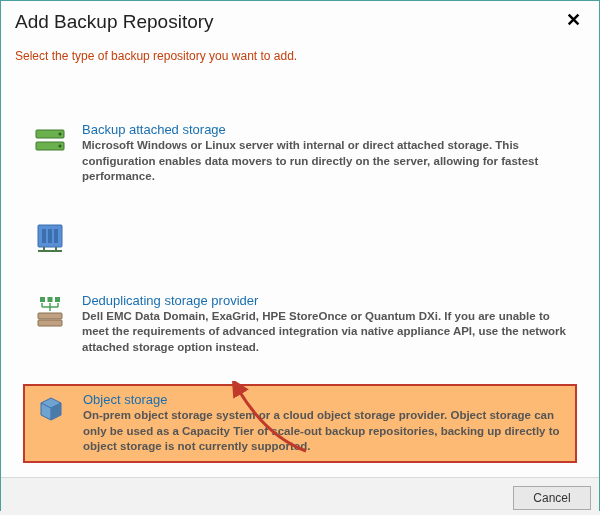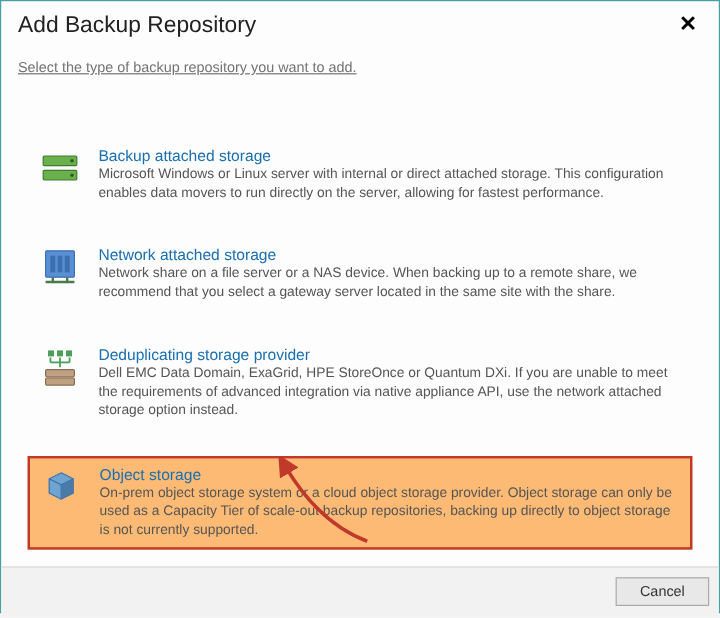--- a/index.html
+++ b/index.html
@@ -36,23 +36,22 @@
   .close-btn {
     font-size: 18px;
     font-weight: bold;
     color: #000;
     cursor: pointer;
     line-height: 1;
     padding: 0 4px;
   }
   .subtitle {
     padding: 2px 14px 14px 14px;
-    color: #737373;
+    color: #c2410c;
     font-size: 12px;
-    text-decoration: underline;
   }
   .options {
     flex: 1;
     padding: 24px 22px 0 22px;
     display: flex;
     flex-direction: column;
     gap: 22px;
   }
   .option {
     display: flex;
@@ -76,20 +75,21 @@
   .option-body { flex: 1; }
   .option-title {
     color: #1a6fb0;
     font-size: 13px;
     margin-bottom: 1px;
   }
   .option-desc {
     color: #555;
     font-size: 11.5px;
     line-height: 1.35;
+    font-weight: bold;
   }
   .footer {
     border-top: 1px solid #d8d8d8;
     background: #f2f2f2;
     padding: 8px 8px;
     display: flex;
     justify-content: flex-end;
   }
   .btn {
     min-width: 78px;
@@ -138,24 +138,20 @@
     <div class="option">
       <div class="icon-box">
         <svg width="36" height="36" viewBox="0 0 36 36">
           <rect x="6" y="4" width="24" height="22" rx="1" fill="#5a8fd6" stroke="#3a6fb0"></rect>
           <rect x="10" y="8" width="4" height="14" fill="#3a6fb0"></rect>
           <rect x="16" y="8" width="4" height="14" fill="#3a6fb0"></rect>
           <rect x="22" y="8" width="4" height="14" fill="#3a6fb0"></rect>
           <path d="M6 30 h24 M12 26 v4 M24 26 v4" stroke="#4a7a4a" stroke-width="2" fill="none"></path>
         </svg>
       </div>
-      <div class="option-body">
-        <div class="option-title">Network attached storage</div>
-        <div class="option-desc">Network share on a file server or a NAS device. When backing up to a remote share, we recommend that you select a gateway server located in the same site with the share.</div>
-      </div>
     </div>
 
     <div class="option">
       <div class="icon-box">
         <svg width="36" height="36" viewBox="0 0 36 36">
           <rect x="8" y="4" width="5" height="5" fill="#4aa05a"></rect>
           <rect x="15.5" y="4" width="5" height="5" fill="#4aa05a"></rect>
           <rect x="23" y="4" width="5" height="5" fill="#4aa05a"></rect>
           <path d="M10 10 v4 M18 10 v4 M26 10 v4 M10 14 h16" stroke="#4aa05a" stroke-width="1.5" fill="none"></path>
           <path d="M18 14 v4" stroke="#4aa05a" stroke-width="1.5"></path>

